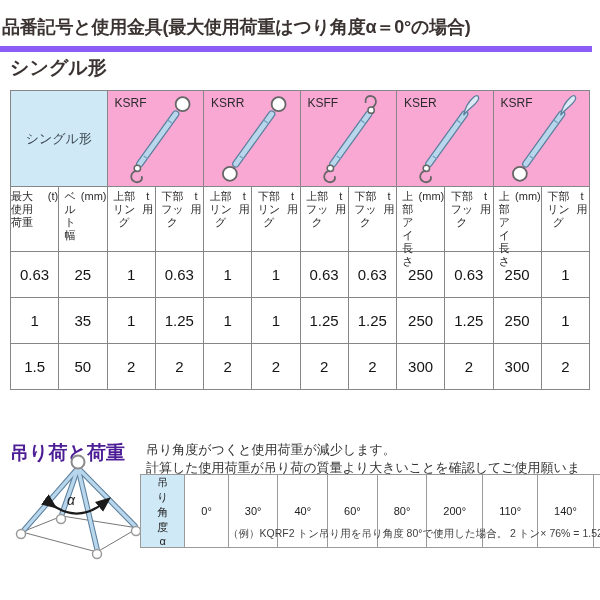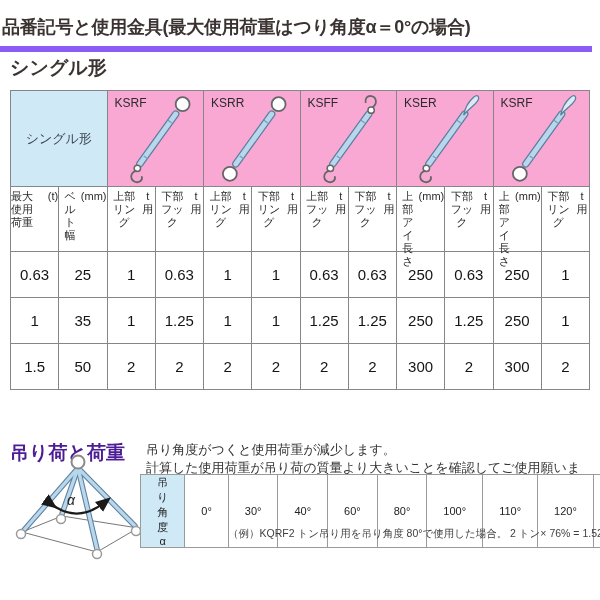--- a/index.html
+++ b/index.html
@@ -328,23 +328,23 @@
         <col style="width: 32px;">
       </colgroup>
     <tbody id="angle-body">
         <tr>
           <td class="angle-label">吊り角度α</td>
           <td>0°</td>
           <td>30°</td>
           <td>40°</td>
           <td>60°</td>
           <td>80°</td>
-          <td>100°</td>
+          <td>200°</td>
           <td>110°</td>
-          <td>120°</td>
+          <td>140°</td>
           <td>130°</td>
           <td>140°</td>
           <td>210°</td>
         </tr>
       </tbody>
   </table>
 
   <div class="example-note">（例）KQRF2 トン吊り用を吊り角度 80°で使用した場合。 2 トン× 76% = 1.52 トンが使用荷重</div>
 
 </div>

